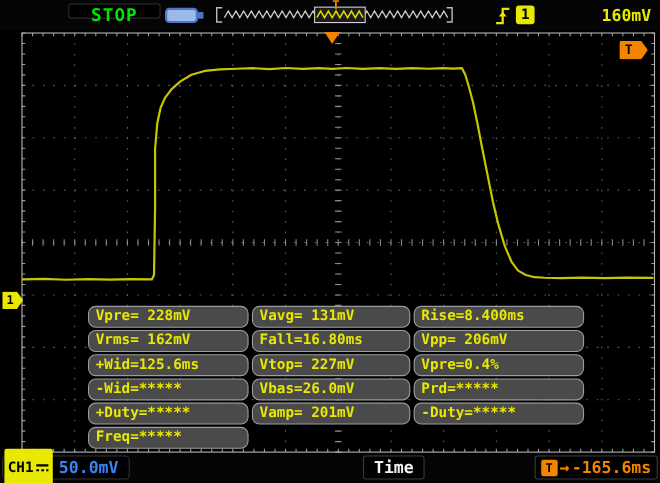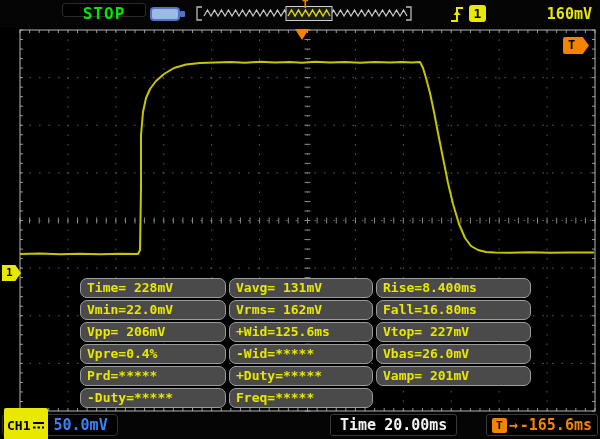--- a/index.html
+++ b/index.html
@@ -416,24 +416,23 @@
         <line x1="592" y1="383" x2="595" y2="383" stroke="#999" stroke-width="1"></line>
         <rect x="20" y="2" width="575" height="381" fill="none" stroke="#b5b5b5" stroke-width="1"></rect>
         <polyline points="20,226 40,225.5 60,226.3 80,225.7 100,226.2 120,225.8 138,226 140,222 141,160 141,107 143,84 146,70 150,61 156,53 164,46 174,40 186,36.5 200,35 215,34.5 230,34 245,34.8 260,33.8 275,34.6 290,33.9 302,34.7 315,33.8 330,34.6 345,33.9 360,34.7 375,33.9 390,34.5 402,34 412,34.4 420,34 423,40 426,50 430,65 434,84 438,105 443,130 448,155 453,176 459,196 465,210 471,218 478,222 486,224 495,224.5 510,224.8 530,224.3 550,224.8 570,224.4 594,224.6" fill="none" stroke="#c6c600" stroke-width="2" stroke-linejoin="round"></polyline>
       </svg>
     <div id="trig-pos" class="abs"></div>
     <div id="trig-tag" class="abs">T</div>
     <div id="ch-mark" class="abs">1</div>
 
     
     <div id="meas" class="abs">
-      <div class="mcell">Time= 228mV</div>
+      <div class="mcell">Vpre= 228mV</div>
       <div class="mcell">Vavg= 131mV</div>
       <div class="mcell">Rise=8.400ms</div>
-      <div class="mcell">Vmin=22.0mV</div>
       <div class="mcell">Vrms= 162mV</div>
       <div class="mcell">Fall=16.80ms</div>
       <div class="mcell">Vpp= 206mV</div>
       <div class="mcell">+Wid=125.6ms</div>
       <div class="mcell">Vtop= 227mV</div>
       <div class="mcell">Vpre=0.4%</div>
       <div class="mcell">-Wid=*****</div>
       <div class="mcell">Vbas=26.0mV</div>
       <div class="mcell">Prd=*****</div>
       <div class="mcell">+Duty=*****</div>
@@ -449,21 +448,20 @@
         <span class="chname">CH1</span>
         <svg width="13" height="10" viewBox="0 0 13 10">
           <line x1="1" y1="3" x2="12" y2="3" stroke="#000" stroke-width="2"></line>
           <line x1="1" y1="7.5" x2="12" y2="7.5" stroke="#000" stroke-width="2" stroke-dasharray="2.5 2"></line>
         </svg>
       </span>
       <span id="chscale">50.0mV</span>
     </div>
     <div id="timebox" class="abs">
       <span>Time</span>
-      <span>20.00ms</span>
     </div>
     <div id="offbox" class="abs">
       <span id="off-icon">T</span>
       <span>→</span>
       <span>-165.6ms</span>
     </div>
   </div>
 </div>
 
 </body></html>

